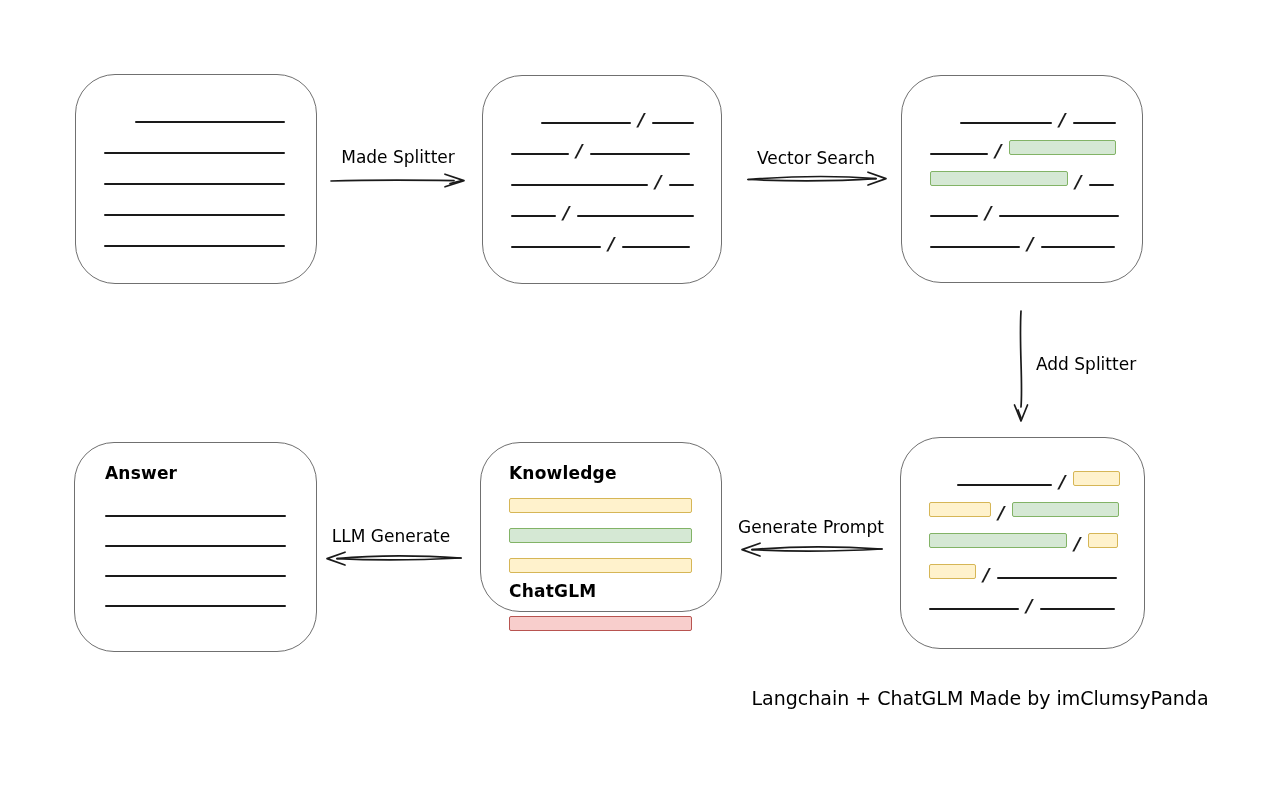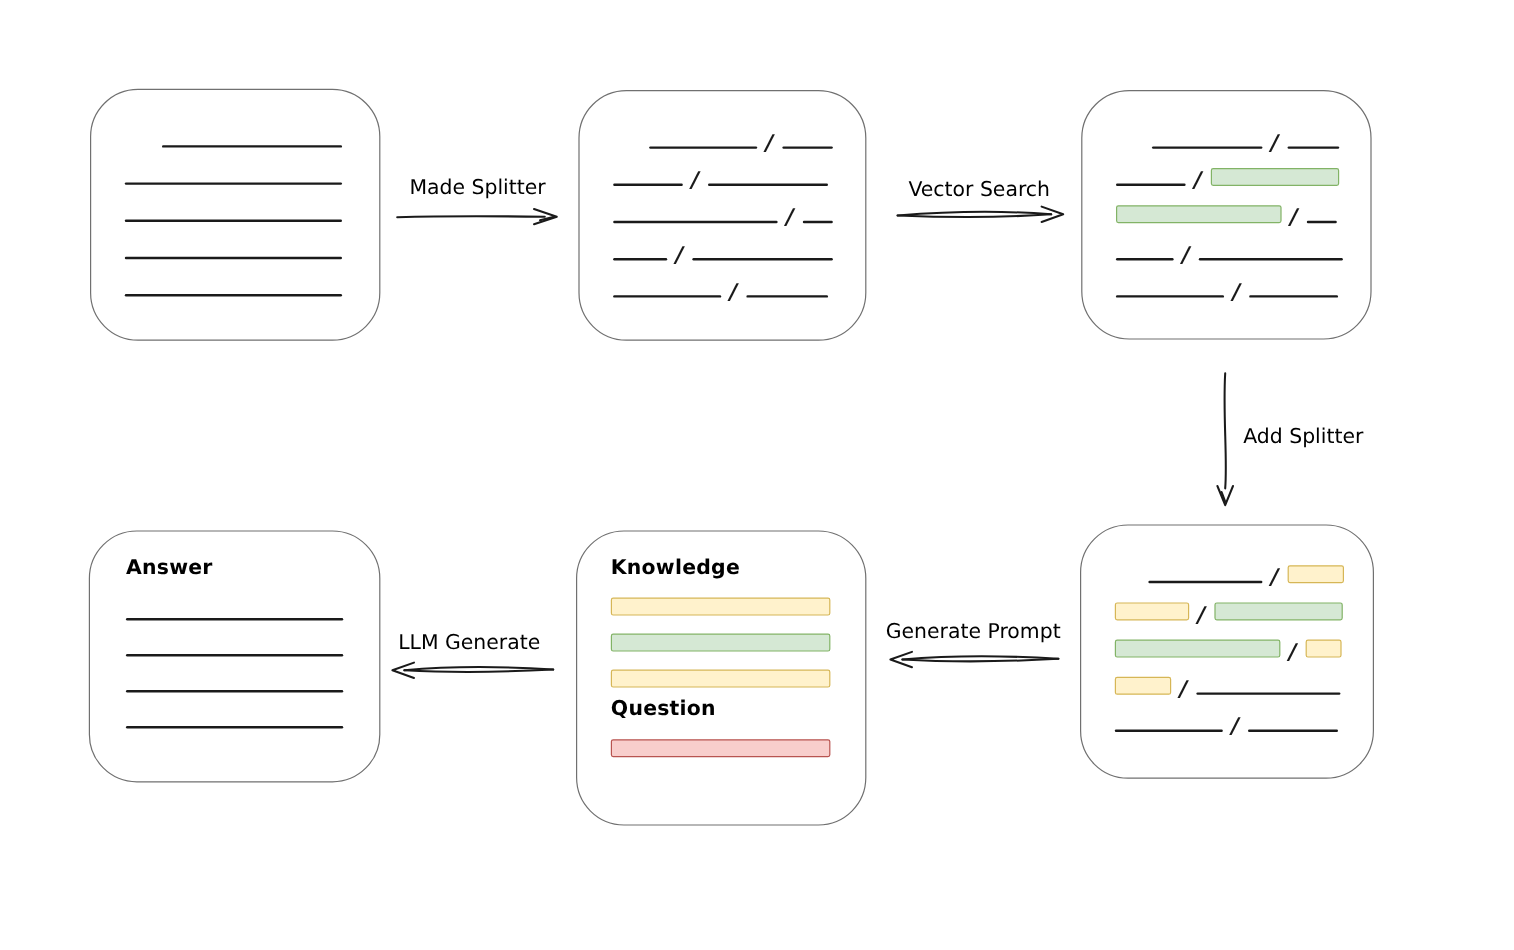--- a/index.html
+++ b/index.html
@@ -12,21 +12,21 @@
   *{margin:0;padding:0;box-sizing:border-box;}
   html,body{width:1262px;height:792px;background:#ffffff;overflow:hidden;
     font-family:"DejaVu Sans","Liberation Sans",sans-serif;color:#000;}
   #canvas{position:relative;width:1262px;height:792px;background:#fff;}
 
   .box{position:absolute;border:1.6px solid var(--box-stroke);border-radius:40px;background:#fff;}
   #box-document{left:75px;top:74px;width:242px;height:210px;}
   #box-chunks{left:482px;top:75px;width:240px;height:209px;}
   #box-matched{left:901px;top:75px;width:242px;height:208px;}
   #box-context{left:900px;top:437px;width:245px;height:212px;}
-  #box-prompt{left:480px;top:442px;width:242px;height:246px;}
+  #box-prompt{left:480px;top:442px;width:242px;height:170px;}
   #box-answer{left:74px;top:442px;width:243px;height:210px;}
 
   .rows{padding:17px 28px 0 28px;}
   .row{height:31px;display:flex;align-items:flex-end;}
   .seg{display:inline-block;flex:none;}
   .seg.line{height:2px;background:var(--line);border-radius:1px;}
   .seg.space{height:1px;visibility:hidden;}
   .seg.green,.seg.yellow,.seg.red{height:15px;border-radius:2px;border:1.6px solid;}
   .seg.green{background:var(--green-fill);border-color:var(--green-stroke);}
   .seg.yellow{background:var(--yellow-fill);border-color:var(--yellow-stroke);}
@@ -177,21 +177,21 @@
           <div class="row">
             <span class="seg yellow" style="width: 183px;"></span>
           </div>
           <div class="row">
             <span class="seg green" style="width: 183px;"></span>
           </div>
           <div class="row">
             <span class="seg yellow" style="width: 183px;"></span>
           </div>
         </div>
-      <div class="inbox-label q-label">Question</div>
+      <div class="inbox-label q-label">ChatGLM</div>
       <div class="rows">
           <div class="row">
             <span class="seg red" style="width: 183px;"></span>
           </div>
         </div>
     </div>
   </div>
 
   <div class="box" id="box-answer">
     <div class="inner">
@@ -241,14 +241,15 @@
     <path d="M23,16 L5,9.6 L23,3.2"></path>
   </svg>
 
   <span class="arrow-label centered" style="left:391px;top:526px;">LLM Generate</span>
   <svg class="arrow-svg" style="left:322px;top:549px;" width="141" height="19">
     <path d="M139,9 Q70,4.5 15,9.6"></path>
     <path d="M139,9 Q70,12.5 15,9.6"></path>
     <path d="M23,16 L5,9.6 L23,3.2"></path>
   </svg>
 
+  <div id="caption">Langchain + ChatGLM Made by imClumsyPanda</div>
 
 </div>
 
 </body></html>

